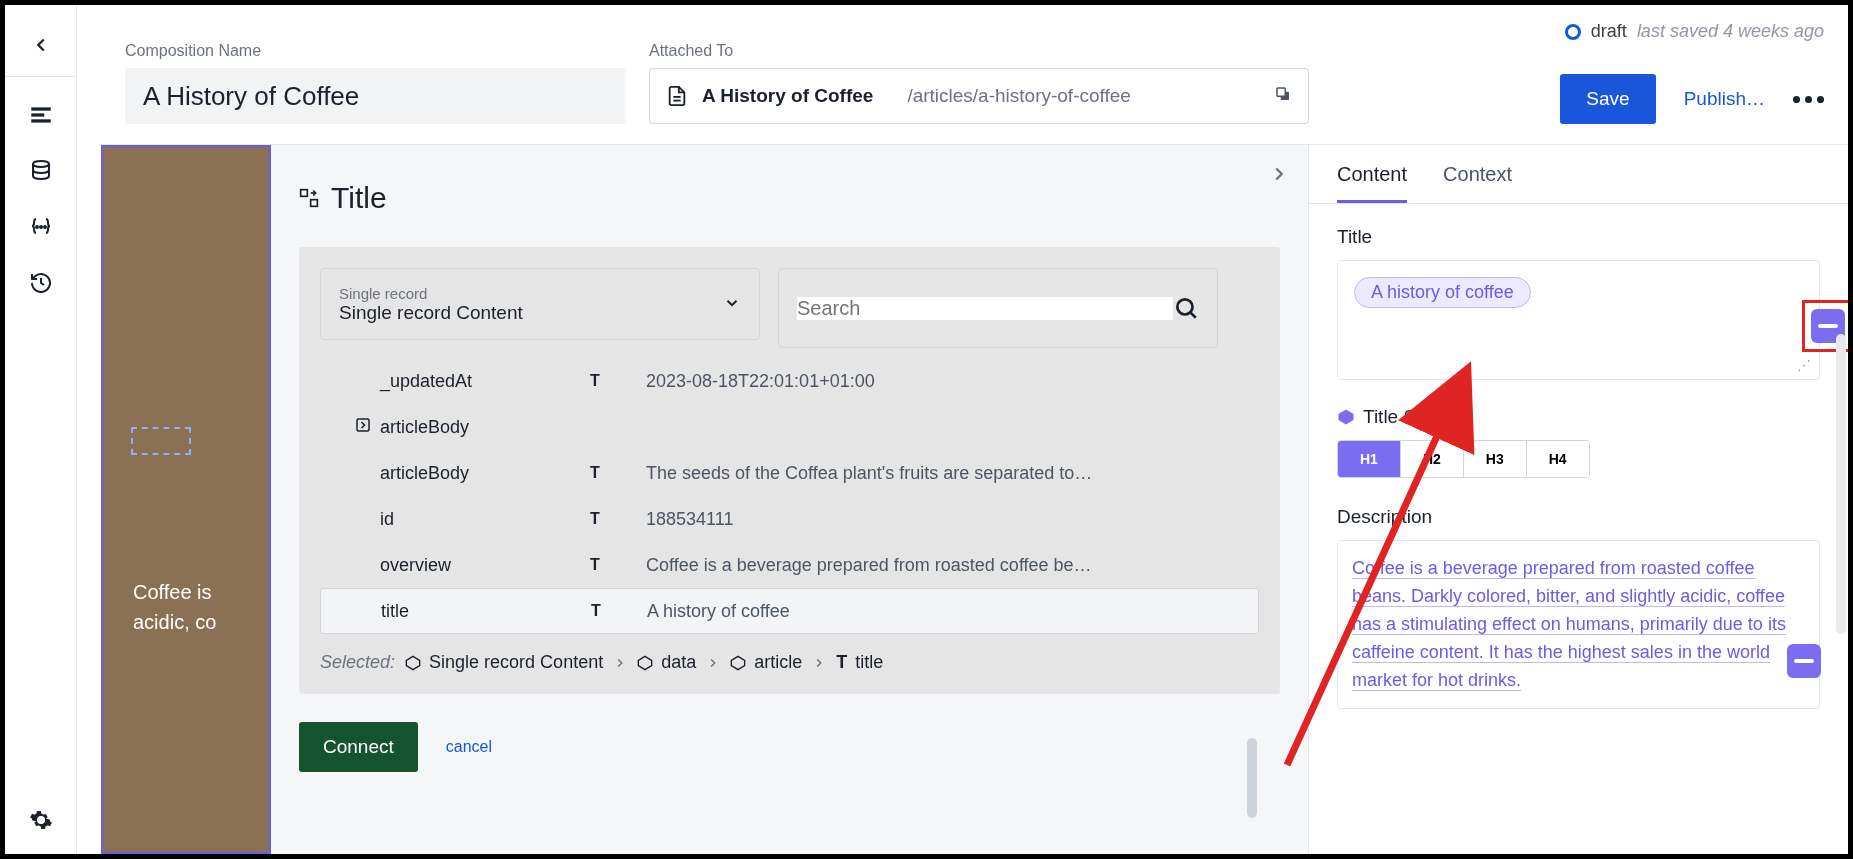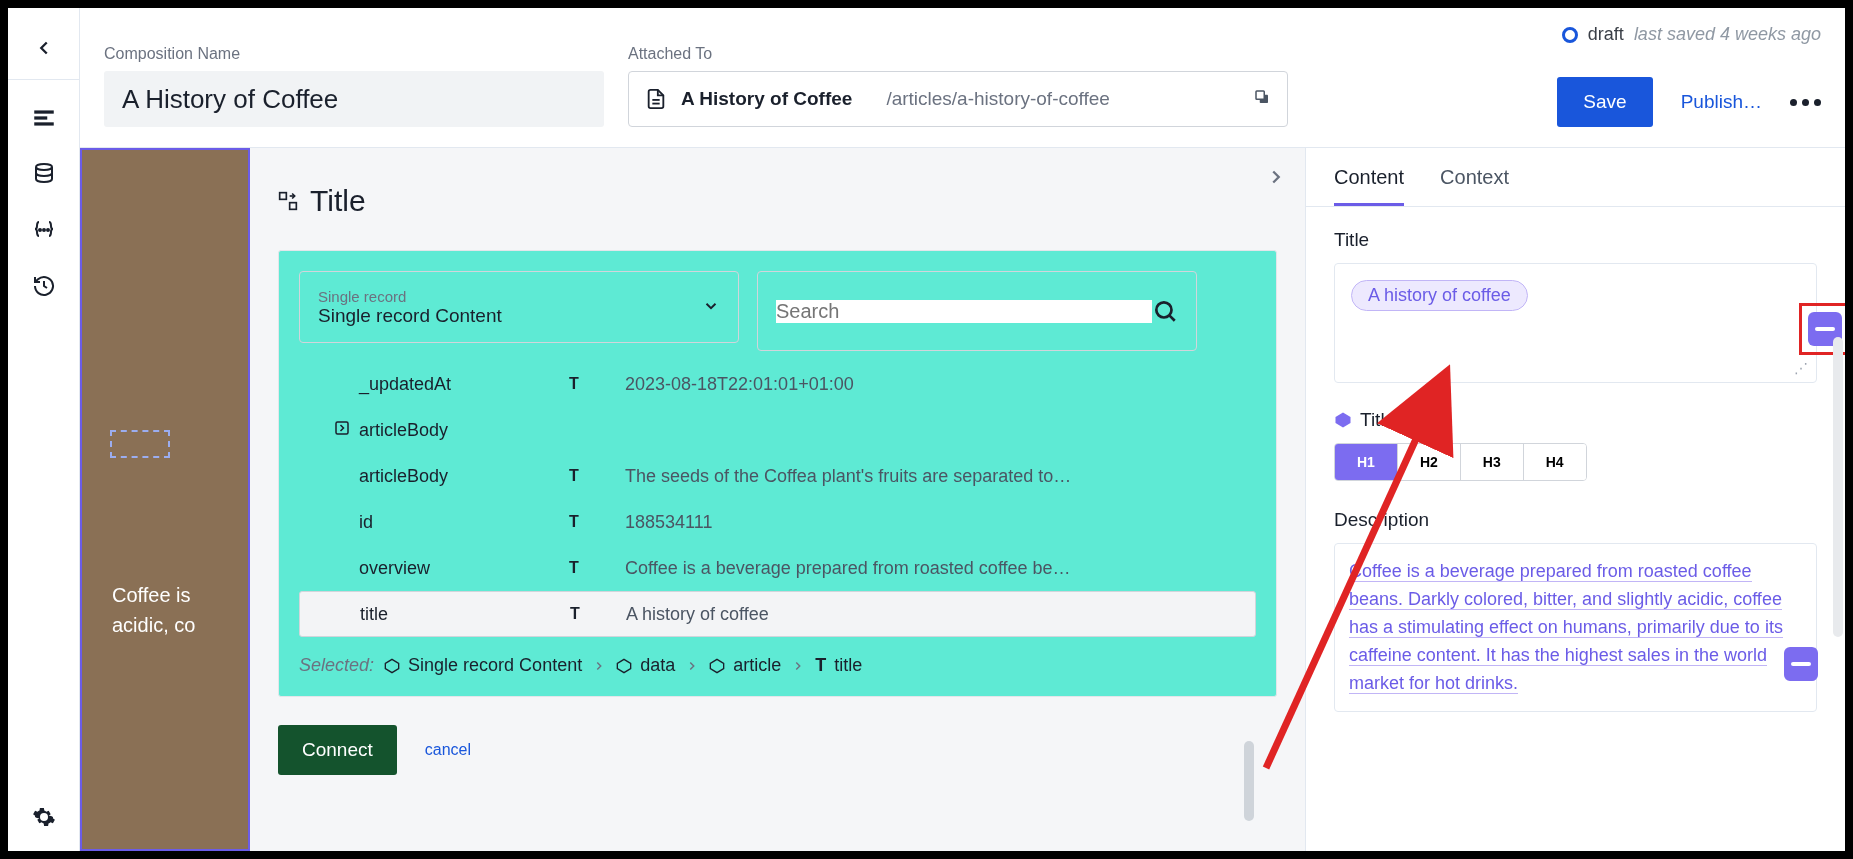--- a/index.html
+++ b/index.html
@@ -1,17 +1,17 @@
 <!DOCTYPE html>
 <html><head>
 <meta charset="utf-8">
 <style>
 * { box-sizing: border-box; margin: 0; padding: 0; }
 body { font-family: -apple-system, BlinkMacSystemFont, 'Segoe UI', sans-serif; background: #fff; color: #1a202c; overflow: hidden; }
-.app { display: flex; height: 859px; width: 1853px; border: 8px solid #000000; position: relative; }
+.app { display: flex; height: 859px; width: 1853px; border: 5px solid #000000; position: relative; gap: 24px; }
 .left-rail { width: 72px; border-right: 1px solid #e2e8f0; display: flex; flex-direction: column; align-items: center; padding-top: 8px; }
 .back-btn { height: 64px; display: flex; align-items: center; justify-content: center; width: 100%; border-bottom: 1px solid #e2e8f0; cursor: pointer; }
 .rail-icons { display: flex; flex-direction: column; gap: 28px; margin-top: 24px; }
 .rail-icon { width: 28px; height: 28px; display: flex; align-items: center; justify-content: center; cursor: pointer; }
 .rail-bottom { margin-top: auto; margin-bottom: 20px; }
 .main { flex: 1; display: flex; flex-direction: column; overflow: hidden; }
 .topbar { height: 140px; border-bottom: 1px solid #e2e8f0; display: flex; padding: 0 24px; gap: 24px; align-items: flex-end; padding-bottom: 20px; position: relative; }
 .status-row { position: absolute; top: 16px; right: 24px; display: flex; align-items: center; gap: 10px; font-size: 18px; }
 .status-circle { width: 16px; height: 16px; border: 3px solid #1956db; border-radius: 50%; }
 .status-draft { color: #3a3f47; }
@@ -30,21 +30,21 @@
 .more-dot { width: 7px; height: 7px; background: #1a202c; border-radius: 50%; }
 .content-area { flex: 1; display: flex; background: #f5f6f8; overflow: hidden; position: relative; }
 .canvas-col { width: 170px; background: #8a7055; position: relative; overflow: hidden; border: 2px solid #6b5ce7; }
 .canvas-text { position: absolute; top: 430px; left: 30px; color: white; font-size: 20px; line-height: 1.5; }
 .canvas-placeholder { position: absolute; top: 280px; left: 28px; width: 60px; height: 28px; border: 2px dashed #9badf0; }
 .modal-col { flex: 1; padding: 12px 0 0 0; position: relative; }
 .modal-chevron { position: absolute; top: 18px; right: 18px; cursor: pointer; }
 .modal-inner { padding: 24px 28px; }
 .modal-title { display: flex; align-items: center; gap: 12px; margin-bottom: 32px; }
 .modal-title h2 { font-size: 30px; font-weight: 400; }
-.data-panel { background: #5eead4; border-radius: 3px; padding: 20px; border: 1px solid #e3e6ea; }
+.data-panel { background: #e5e5e5; border-radius: 3px; padding: 20px; border: 1px solid #e3e6ea; }
 .panel-controls { display: flex; gap: 18px; margin-bottom: 10px; }
 .select-box { flex: 1; max-width: 440px; height: 72px; border: 1px solid #d1d5db; border-radius: 4px; padding: 10px 18px; display: flex; flex-direction: column; justify-content: center; position: relative; cursor: pointer; }
 .select-label { font-size: 15px; color: #6b7280; }
 .select-value { font-size: 19px; color: #1a202c; }
 .select-chevron { position: absolute; right: 18px; top: 25px; }
 .search-box { flex: 1; max-width: 440px; height: 80px; border: 1px solid #d1d5db; border-radius: 4px; display: flex; align-items: center; padding: 0 18px; }
 .search-input { flex: 1; border: none; font-size: 20px; outline: none; color: #4b5563; }
 .records { margin-top: 10px; }
 .record-row { display: grid; grid-template-columns: 50px 210px 36px 1fr; align-items: center; height: 46px; padding: 0 10px; }
 .record-row.selected { background: #f3f4f6; border: 1px solid #d1d5db; border-radius: 3px; }

